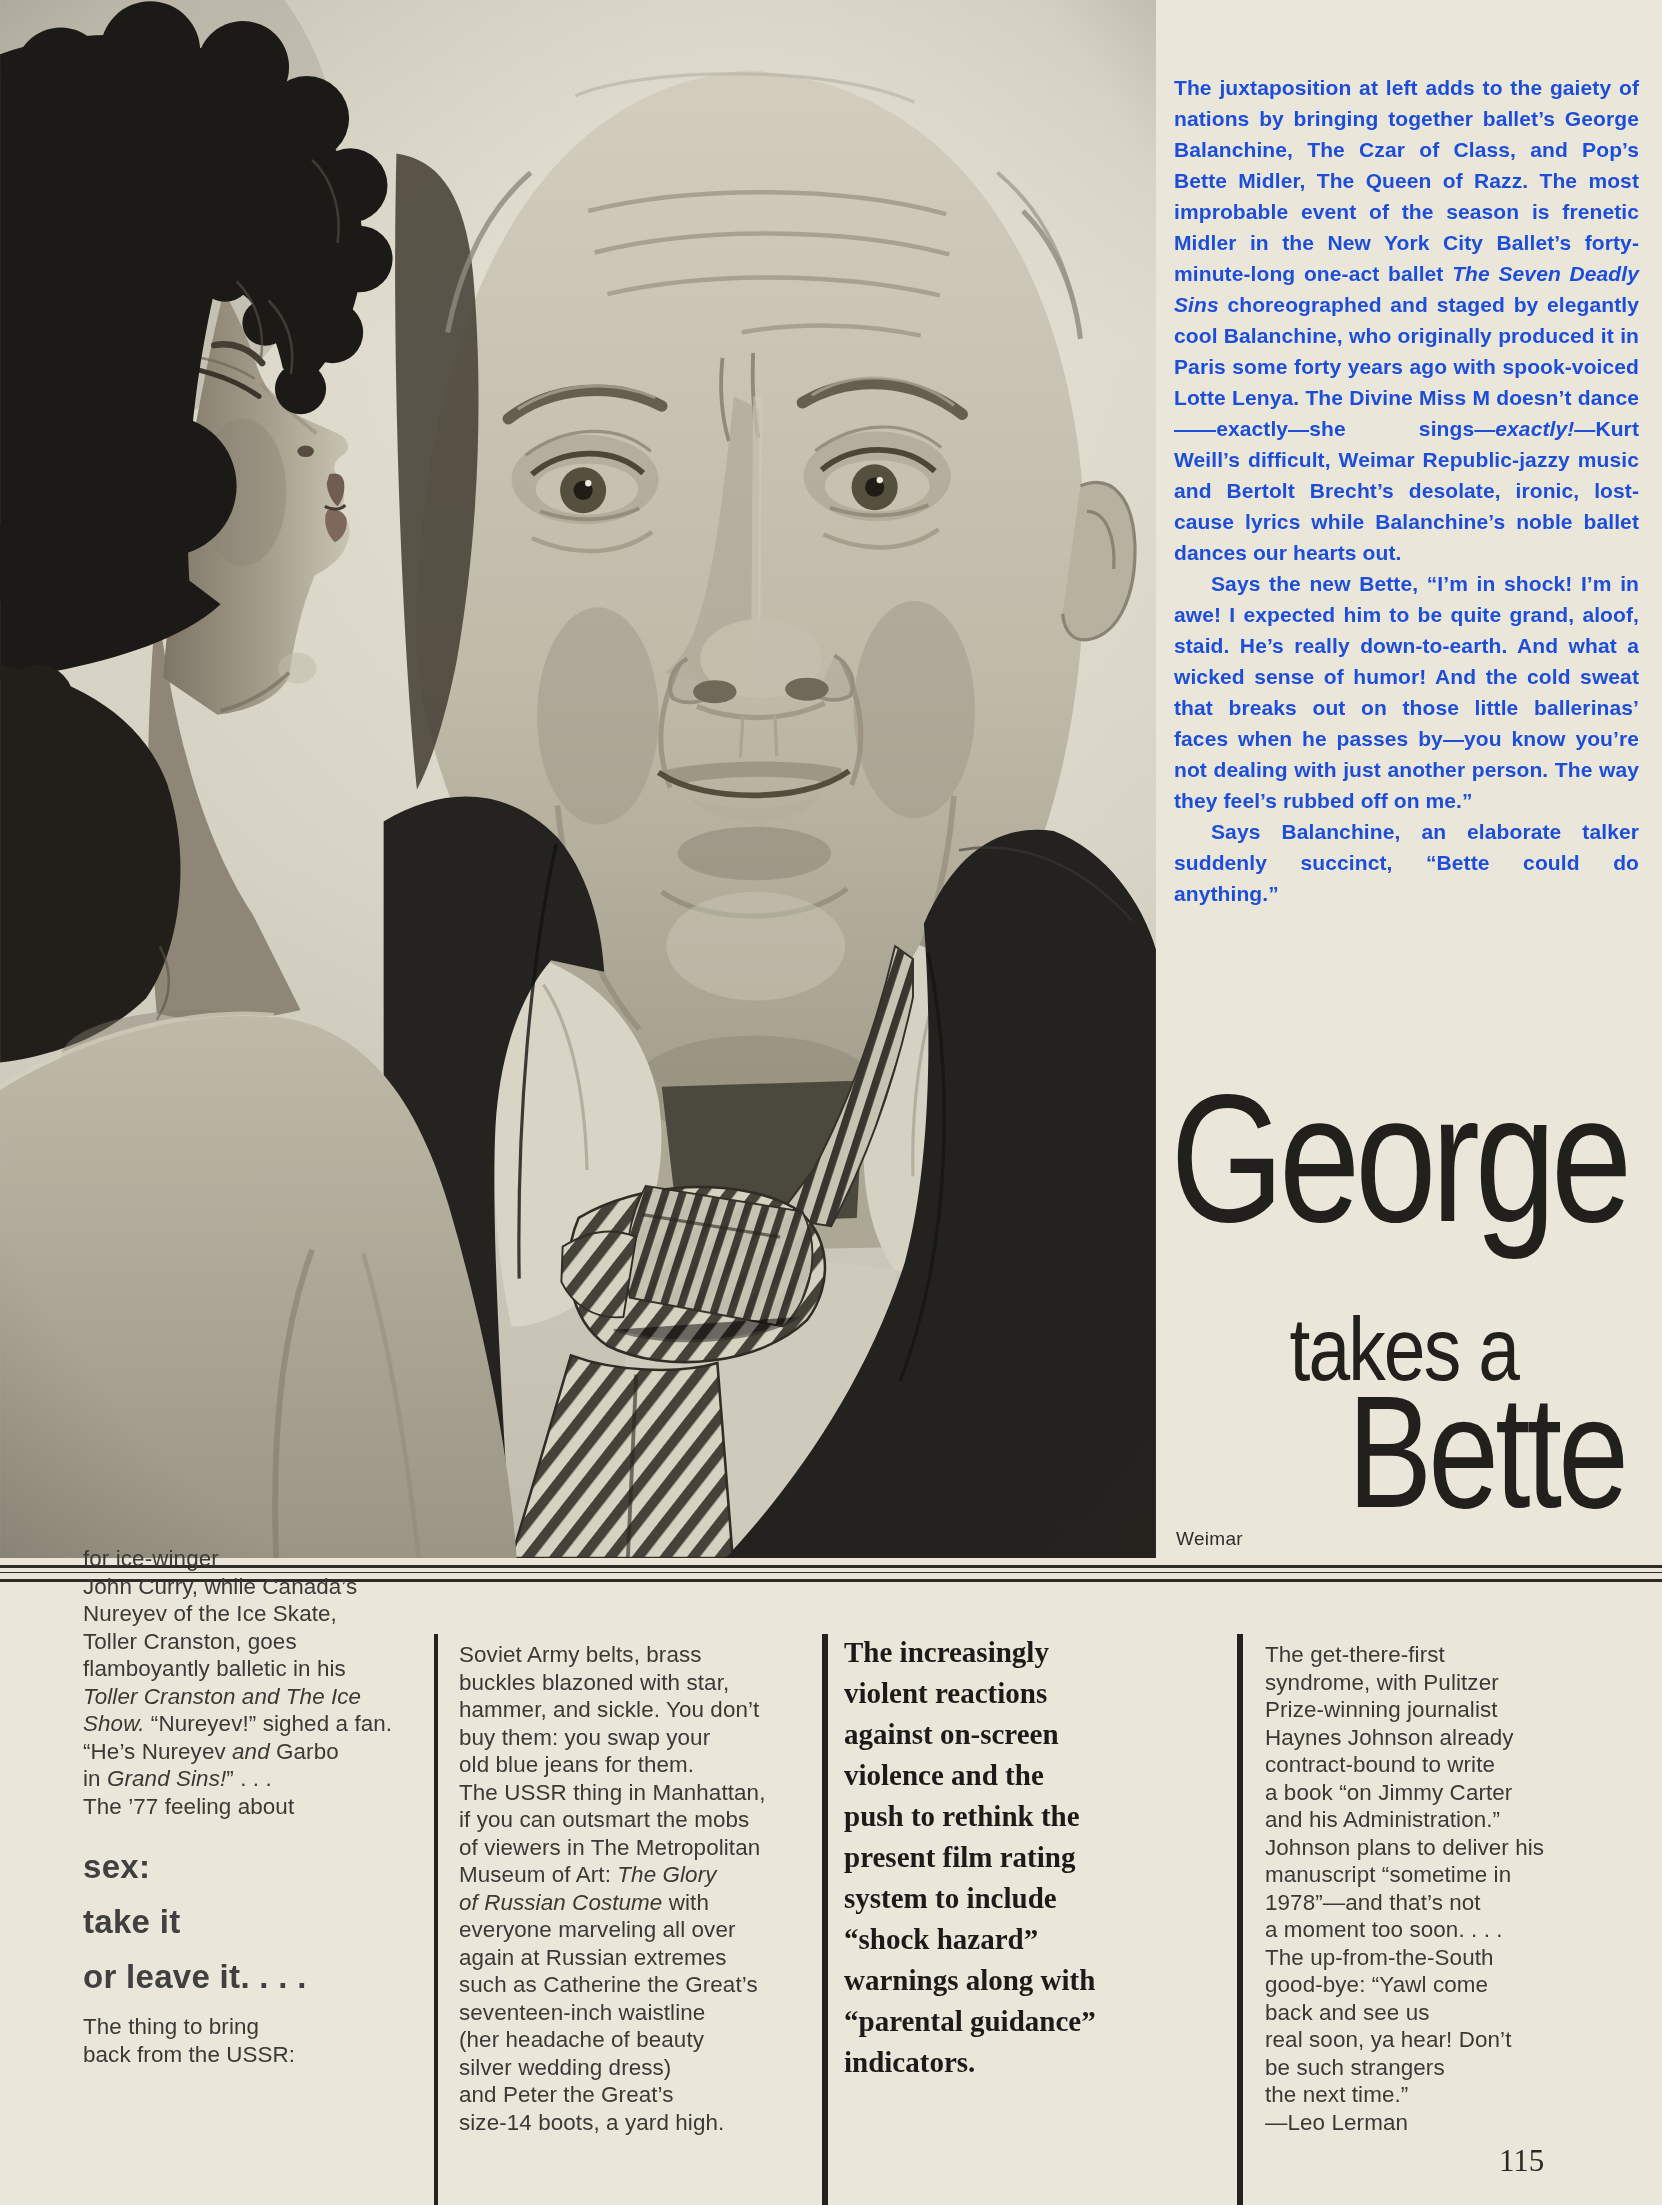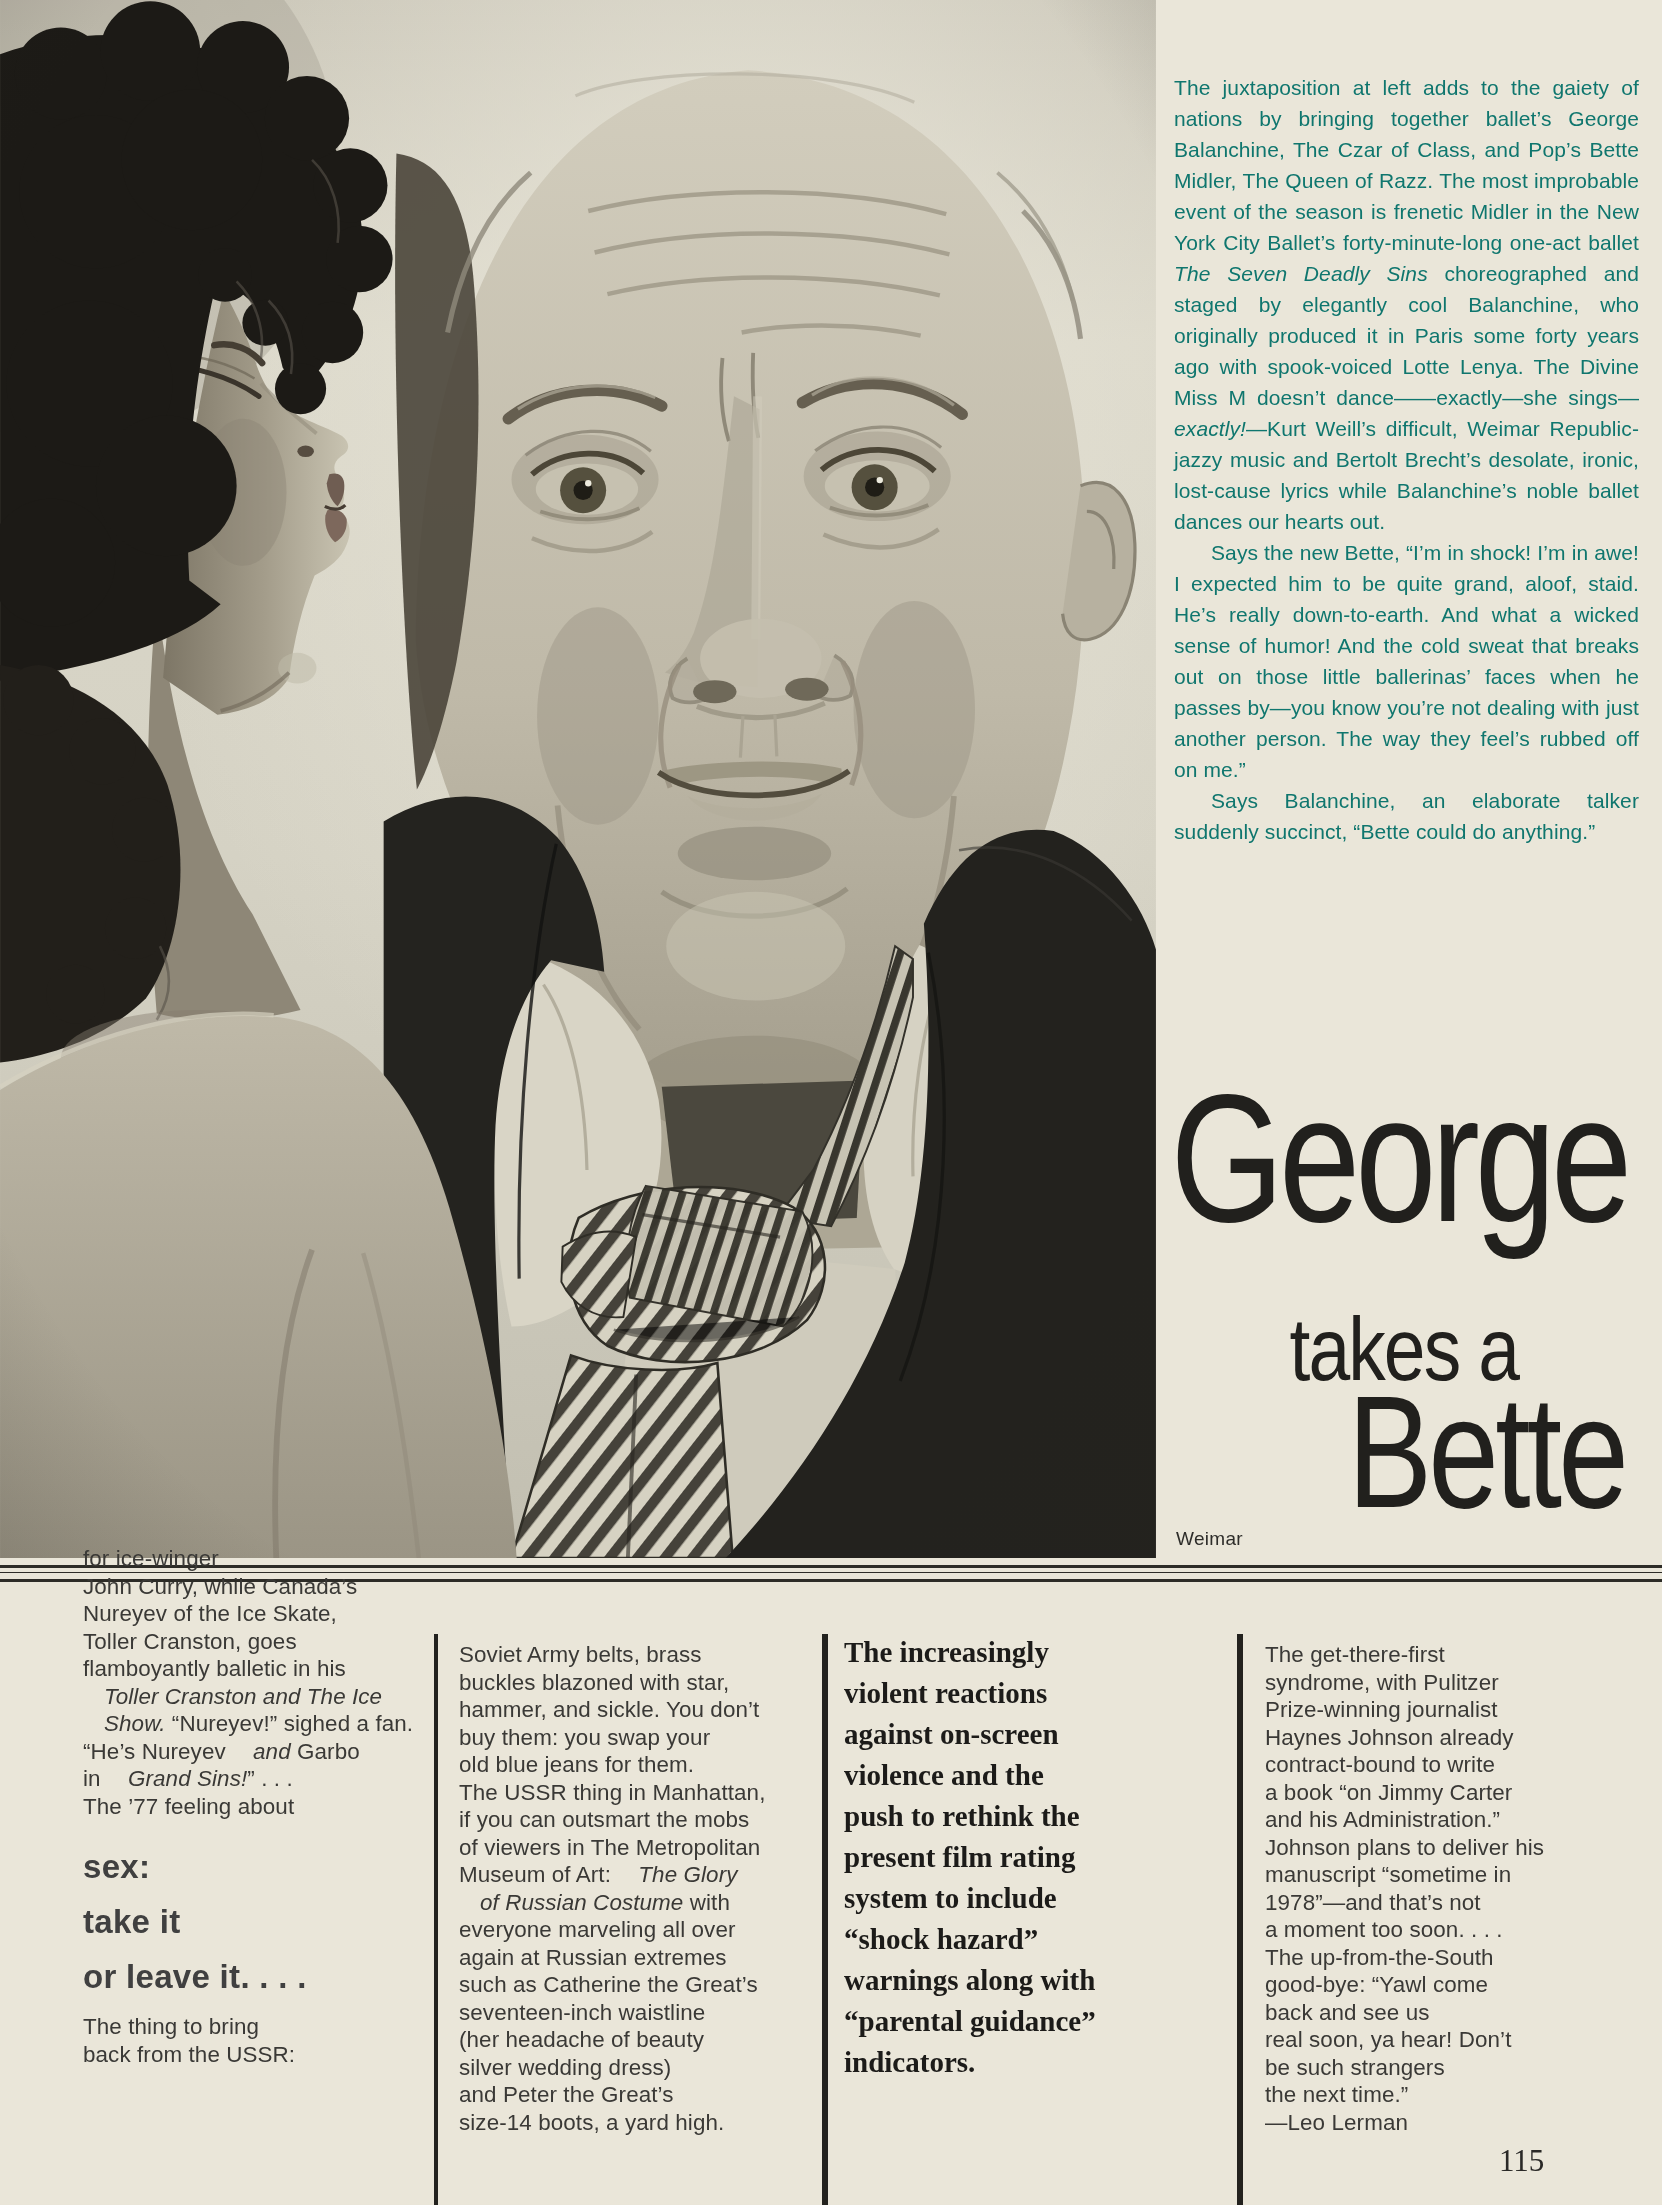--- a/index.html
+++ b/index.html
@@ -4,21 +4,21 @@
 <style>
   html,body{margin:0;padding:0;background:#b0aca0;}
   .page{position:relative;width:1662px;height:2205px;background:#eae6d9;overflow:hidden;
         font-family:"Liberation Sans",sans-serif;}
 
   
   .photo{position:absolute;left:0;top:0;width:1156px;height:1558px;display:block;}
 
   
   .article{position:absolute;left:1174px;top:72px;width:465px;
-           font-size:21px;line-height:31px;font-weight:400;color:#0f766e;
+           font-size:21px;line-height:31px;font-weight:700;color:#1d4ed8;
            text-align:justify;letter-spacing:0.1px;}
   .article p{margin:0;}
   .article p.indent{text-indent:37px;}
 
   
   .hl{position:absolute;color:#21201d;font-weight:400;white-space:nowrap;line-height:1;}
   .hl-george{top:1067px;right:35px;font-size:146px;letter-spacing:-5.1px;
              transform:scaleY(1.25);transform-origin:right top;}
   .hl-takes{top:1306px;right:144px;font-size:75px;letter-spacing:-1.9px;
             transform:scaleY(1.18);transform-origin:right top;}
@@ -34,21 +34,21 @@
   .rule.r3{top:1579px;height:2.6px;}
 
   
   .vrule{position:absolute;top:1634px;bottom:0;background:#23221e;}
   .vr1{left:434px;width:3.8px;}
   .vr2{left:822px;width:6.4px;}
   .vr3{left:1237px;width:6.4px;}
 
   .bcol{position:absolute;font-size:22.4px;line-height:27.5px;font-weight:400;color:#3a3936;
         letter-spacing:0.1px;}
-  .bcol i{font-style:italic;margin-left:21px;}
+  .bcol i{font-style:italic;}
   .col1{left:83px;top:1545px;width:339px;}
   .col2{left:459px;top:1641px;width:358px;}
   .col4{left:1265px;top:1641px;width:371px;}
   .col3{left:844px;top:1632px;width:384px;font-family:"Liberation Serif",serif;
         font-weight:700;font-size:29px;line-height:41px;color:#1c1b19;letter-spacing:0;}
 
   .col1-head{margin-top:19px;margin-bottom:9px;font-size:33px;line-height:55px;
              font-weight:700;color:#404040;letter-spacing:0.3px;}
   .pageno{position:absolute;left:1499px;top:2143px;font-family:"Liberation Serif",serif;
           font-size:31px;color:#2a2927;}

